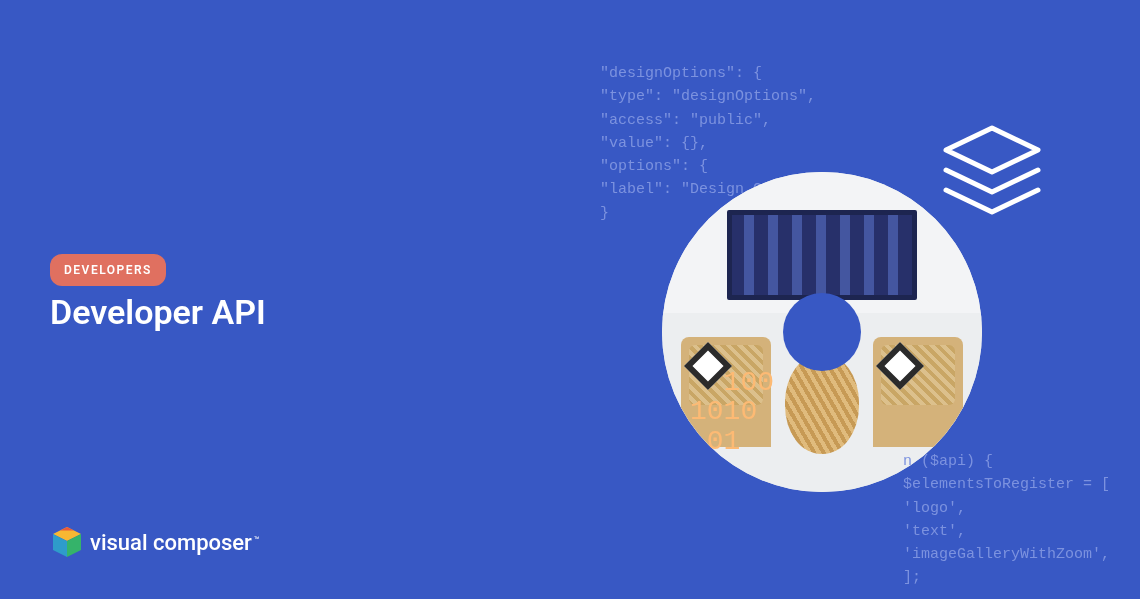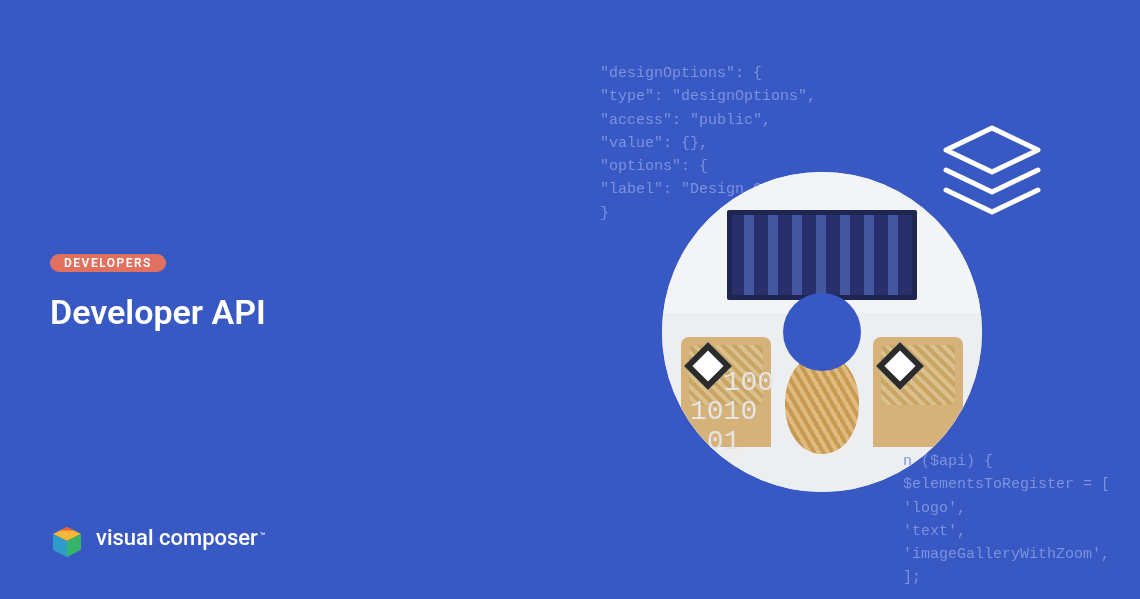--- a/index.html
+++ b/index.html
@@ -14,42 +14,42 @@
   
   .badge {
     position: absolute;
     left: 50px;
     top: 254px;
     background: #e07060;
     color: #fff;
     font-size: 12px;
     font-weight: 600;
     letter-spacing: 1.5px;
-    padding: 2px 14px;
+    padding: 9px 14px;
     border-radius: 12px;
   }
 
   
   .title {
     position: absolute;
     left: 50px;
     top: 292px;
     font-size: 34px;
     font-weight: 600;
     color: #fff;
   }
 
   
   .brand {
     position: absolute;
     left: 50px;
     bottom: 40px;
     display: flex;
-    align-items: flex-start;
-    gap: 12px;
+    align-items: center;
+    gap: 6px;
   }
   .brand .logo-cube {
     width: 34px;
     height: 34px;
     flex-shrink: 0;
   }
   .brand .brand-name {
     font-size: 22px;
     font-weight: 500;
     color: #fff;
@@ -157,21 +157,21 @@
 
   
   .binary {
     position: absolute;
     left: 690px;
     top: 368px;
     font-family: "Courier New", Courier, monospace;
     font-size: 28px;
     font-weight: 500;
     line-height: 1.05;
-    color: #e5e5e5;
+    color: #fdba74;
     white-space: pre;
   }
 
   
   .layers-icon {
     position: absolute;
     left: 938px;
     top: 124px;
     width: 108px;
     height: 96px;

